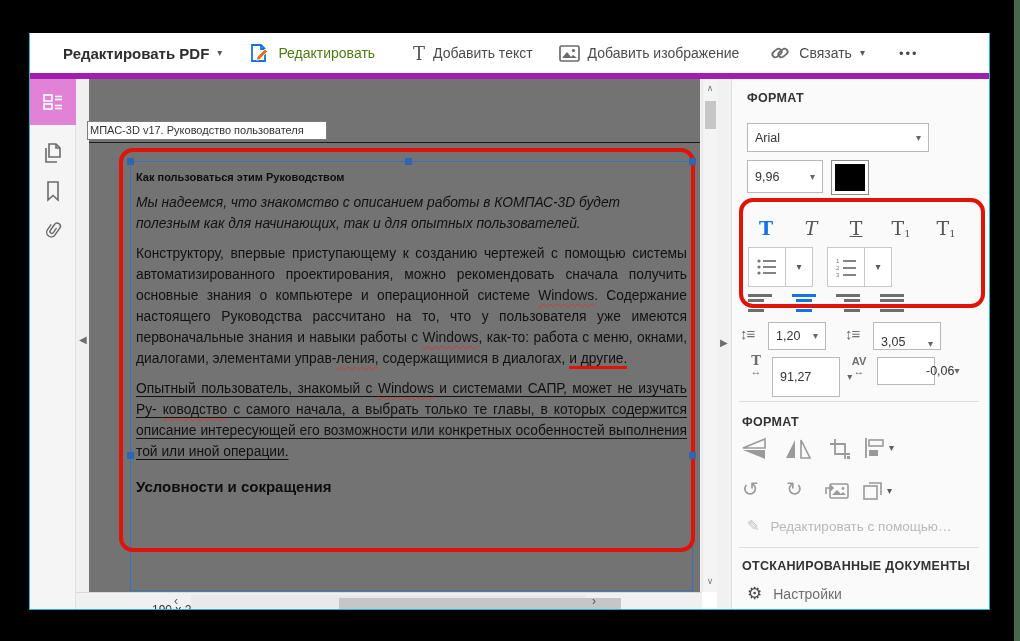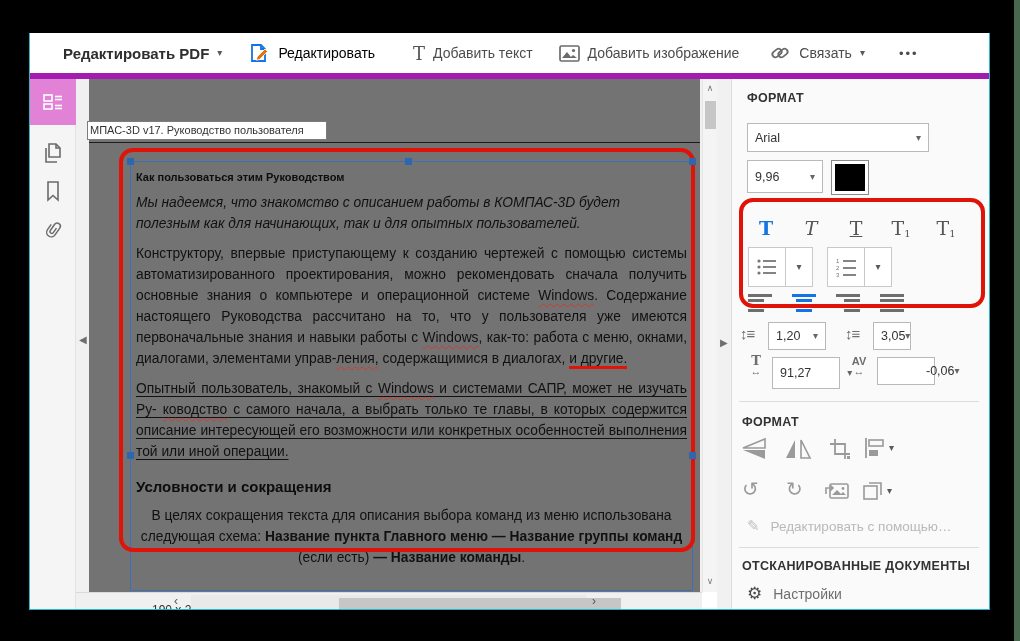--- a/index.html
+++ b/index.html
@@ -8,21 +8,21 @@
   .screen { position:relative; width:1020px; height:641px; background:#000; }
   .green-edge { right:0; top:0; width:6px; height:641px; background:#47684d; }
   .window { left:29px; top:33px; width:961px; height:577px; background:#fff;
             border-left:1px solid #25b7cb; border-right:1px solid #25b7cb; border-bottom:1px solid #25b7cb; overflow:hidden; }
   
   .toolbar { left:0; top:0; width:961px; height:46px; background:#fff; border-bottom:6px solid #a21caf;
              display:flex; align-items:center; padding-left:33px; }
   .tb-item { display:flex; align-items:center; gap:8px; font-size:14px; color:#4c4c4c; cursor:default; white-space:nowrap; }
   .tb-menu-label { font-size:15px; font-weight:bold; color:#2e2e2e; }
   .caret { font-size:10px; color:#5a5a5a; line-height:1; }
-  .blue-label { color:#000000; }
+  .blue-label { color:#4d7c0f; }
   .t-glyph { font-family:"DejaVu Serif", serif; font-size:18px; color:#555; }
   .more-dots { font-size:13px; letter-spacing:2px; color:#4c4c4c; }
   
   .sidebar { left:0; top:46px; width:46px; height:531px; background:#f5f5f5; border-right:1px solid #e3e3e3; }
   .pink-btn { left:0; top:0; width:46px; height:46px; background:#e282d6; display:flex; align-items:center; justify-content:center; }
   .side-icon { left:11px; width:24px; height:24px; display:flex; align-items:center; justify-content:center; }
   
   .docarea { left:46px; top:46px; width:626px; height:513px; background:#f0f0f0; overflow:hidden; }
   .page { left:13px; top:0; width:611px; height:513px; background:#737373; }
   .tag-label { left:-2px; top:42px; width:240px; height:19px; border:1px solid #7c7c7c; background:#fff;
@@ -173,21 +173,20 @@
         <div class="abs handle" style="left:600px; top:79px;"></div>
         <div class="abs handle" style="left:38px; top:373px;"></div>
         <div class="abs handle" style="left:600px; top:373px;"></div>
 
         <div class="abs textblock">
           <h1>Как пользоваться этим Руководством</h1>
           <p class="para ital">Мы надеемся, что знакомство с описанием работы в КОМПАС-3D будет полезным как для начинающих, так и для опытных пользователей.</p>
           <p class="para just"><span>Конструктору, впервые приступающему к созданию чертежей с помощью системы автоматизированного проектирования, можно рекомендовать сначала получить основные знания о компьютере и операционной системе </span><span class="wavy">Windows</span><span>. Содержание настоящего Руководства рассчитано на то, что у пользователя уже имеются первоначальные знания и навыки работы с </span><span class="wavy">Windows</span><span>, как-то: работа с меню, окнами, диалогами, элементами управ-</span><span class="wavy">ления,</span><span> содержащимися в диалогах, </span><span class="red-mark">и другие.</span></p>
           <p class="para just under-para"><span>Опытный пользователь, знакомый с </span><span class="wavy">Windows</span><span> и системами САПР, может не изучать Ру- </span><span class="wavy">ководство</span><span> с самого начала, а выбрать только те главы, в которых содержится описание интересующей его возможности или конкретных особенностей выполнения той или иной операции.</span></p>
           <h2>Условности и сокращения</h2>
-          <p class="para centered"><span>В целях сокращения текста для описания выбора команд из меню использована следующая схема: </span><b>Название пункта Главного меню —</b><span> </span><b>Название группы команд</b><span> (если есть) </span><b>— Название команды</b><span>.</span></p>
         </div>
       </div>
     </div>
 
     <div class="abs vscroll">
       <div class="abs scroll-arrow" style="top:5px;">∧</div>
       <div class="abs vthumb"></div>
       <div class="abs scroll-arrow" style="bottom:6px;">∨</div>
     </div>
 
@@ -314,30 +313,30 @@
             </g>
         </svg>
       </div>
 
       <div class="abs" style="left:8px; top:246px; font-size:15px; color:#6e6e6e; letter-spacing:-1px;">↕≡</div>
       <div class="abs combo" style="left:36px; top:243px; width:58px; height:28px;">
         <span>1,20</span>
         <span class="caret">▾</span>
       </div>
       <div class="abs" style="left:113px; top:246px; font-size:15px; color:#6e6e6e; letter-spacing:-1px;">↕≡</div>
-      <div class="abs combo" style="left:141px; top:243px; width:38px; height:28px;">
+      <div class="abs combo" style="left:141px; top:243px; width:68px; height:28px;align-items:flex-end;">
         <span>3,05</span>
         <span class="caret">▾</span>
       </div>
 
       <div class="abs" style="left:12px; top:277px; width:24px; text-align:center; color:#6e6e6e; line-height:10px;">
         <div style="font-family:'DejaVu Serif',serif; font-weight:bold; font-size:13px;">T</div>
         <div style="font-size:11px;">↔</div>
       </div>
-      <div class="abs combo" style="left:40px; top:278px; width:68px; height:32px;gap:36px;">
+      <div class="abs combo" style="left:40px; top:278px; width:68px; height:40px;gap:36px;">
         <span>91,27</span>
         <span class="caret">▾</span>
       </div>
       <div class="abs" style="left:112px; top:277px; width:30px; text-align:center; color:#6e6e6e; line-height:10px;">
         <div style="font-weight:bold; font-size:11px;">AV</div>
         <div style="font-size:11px;">↔</div>
       </div>
       <div class="abs combo" style="left:145px; top:278px; width:58px; height:28px;padding-left:48px;">
         <span>-0,06</span>
         <span class="caret">▾</span>

